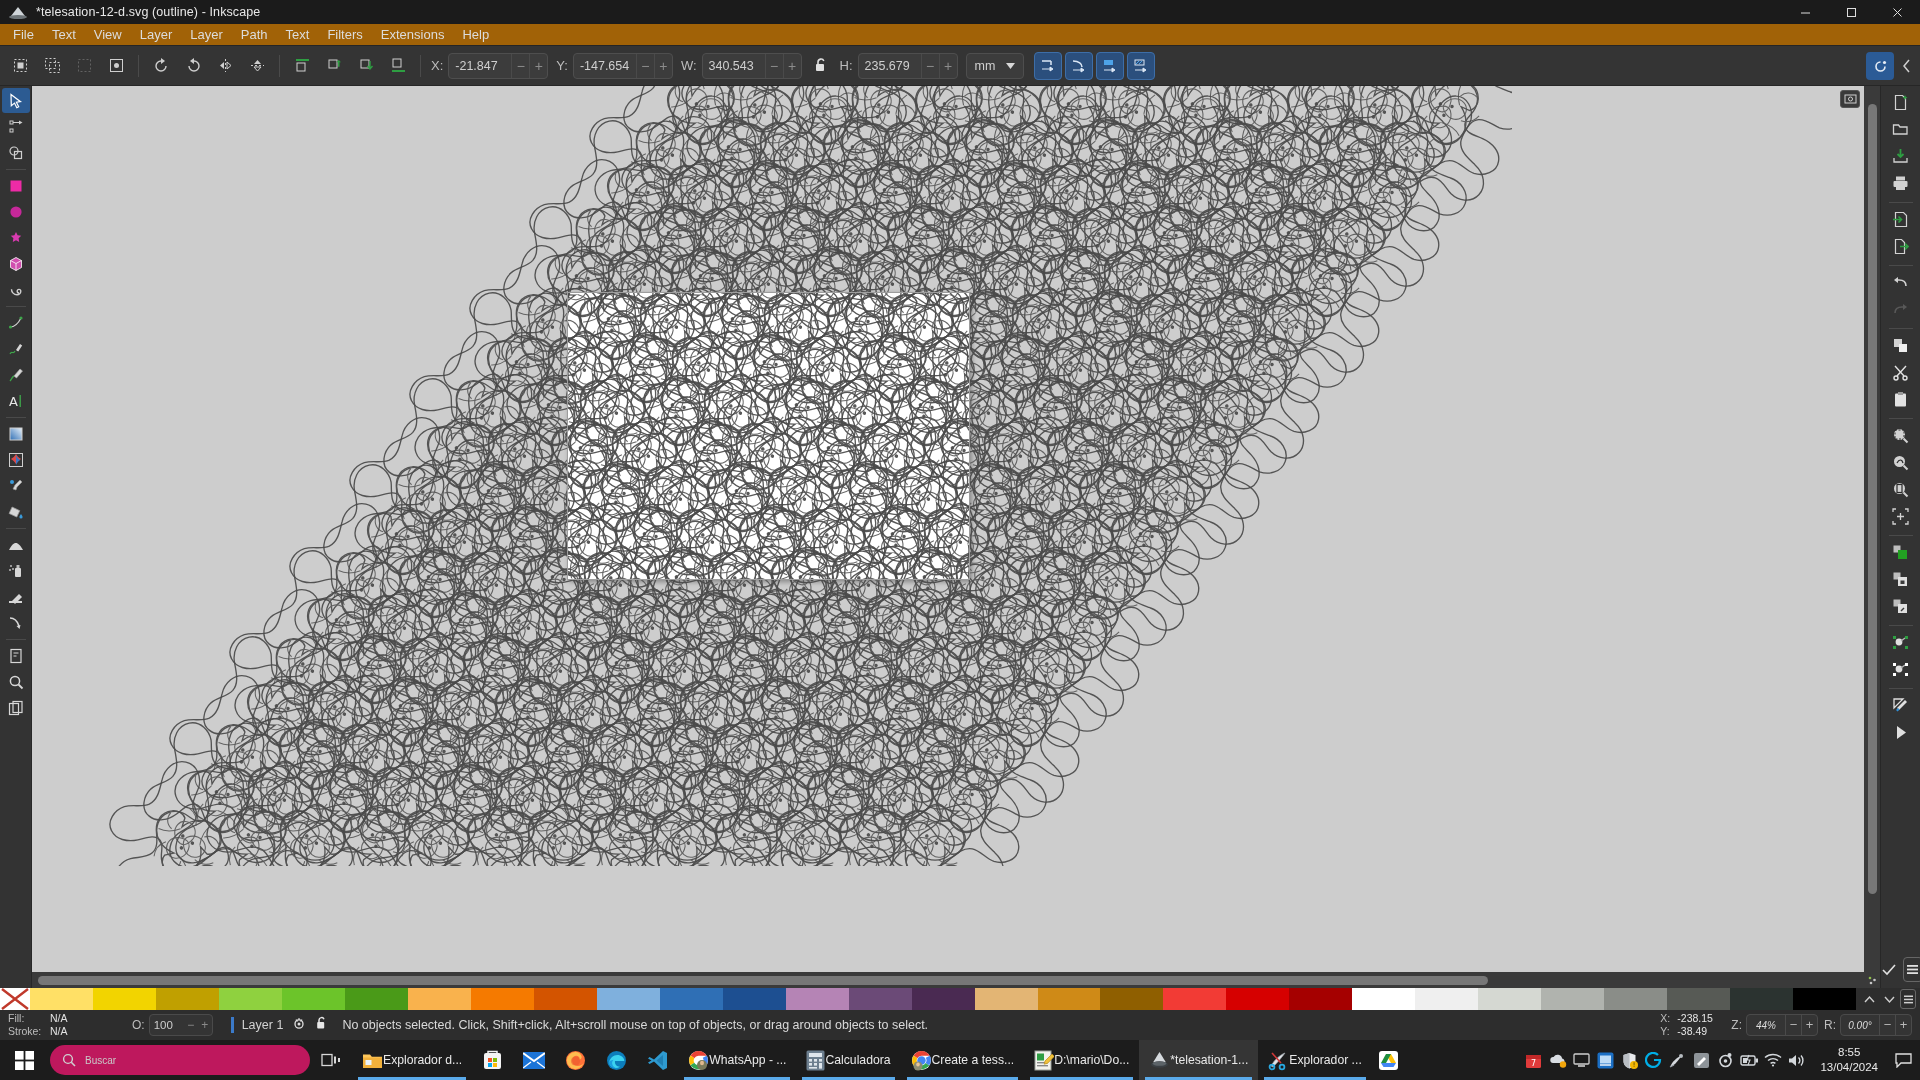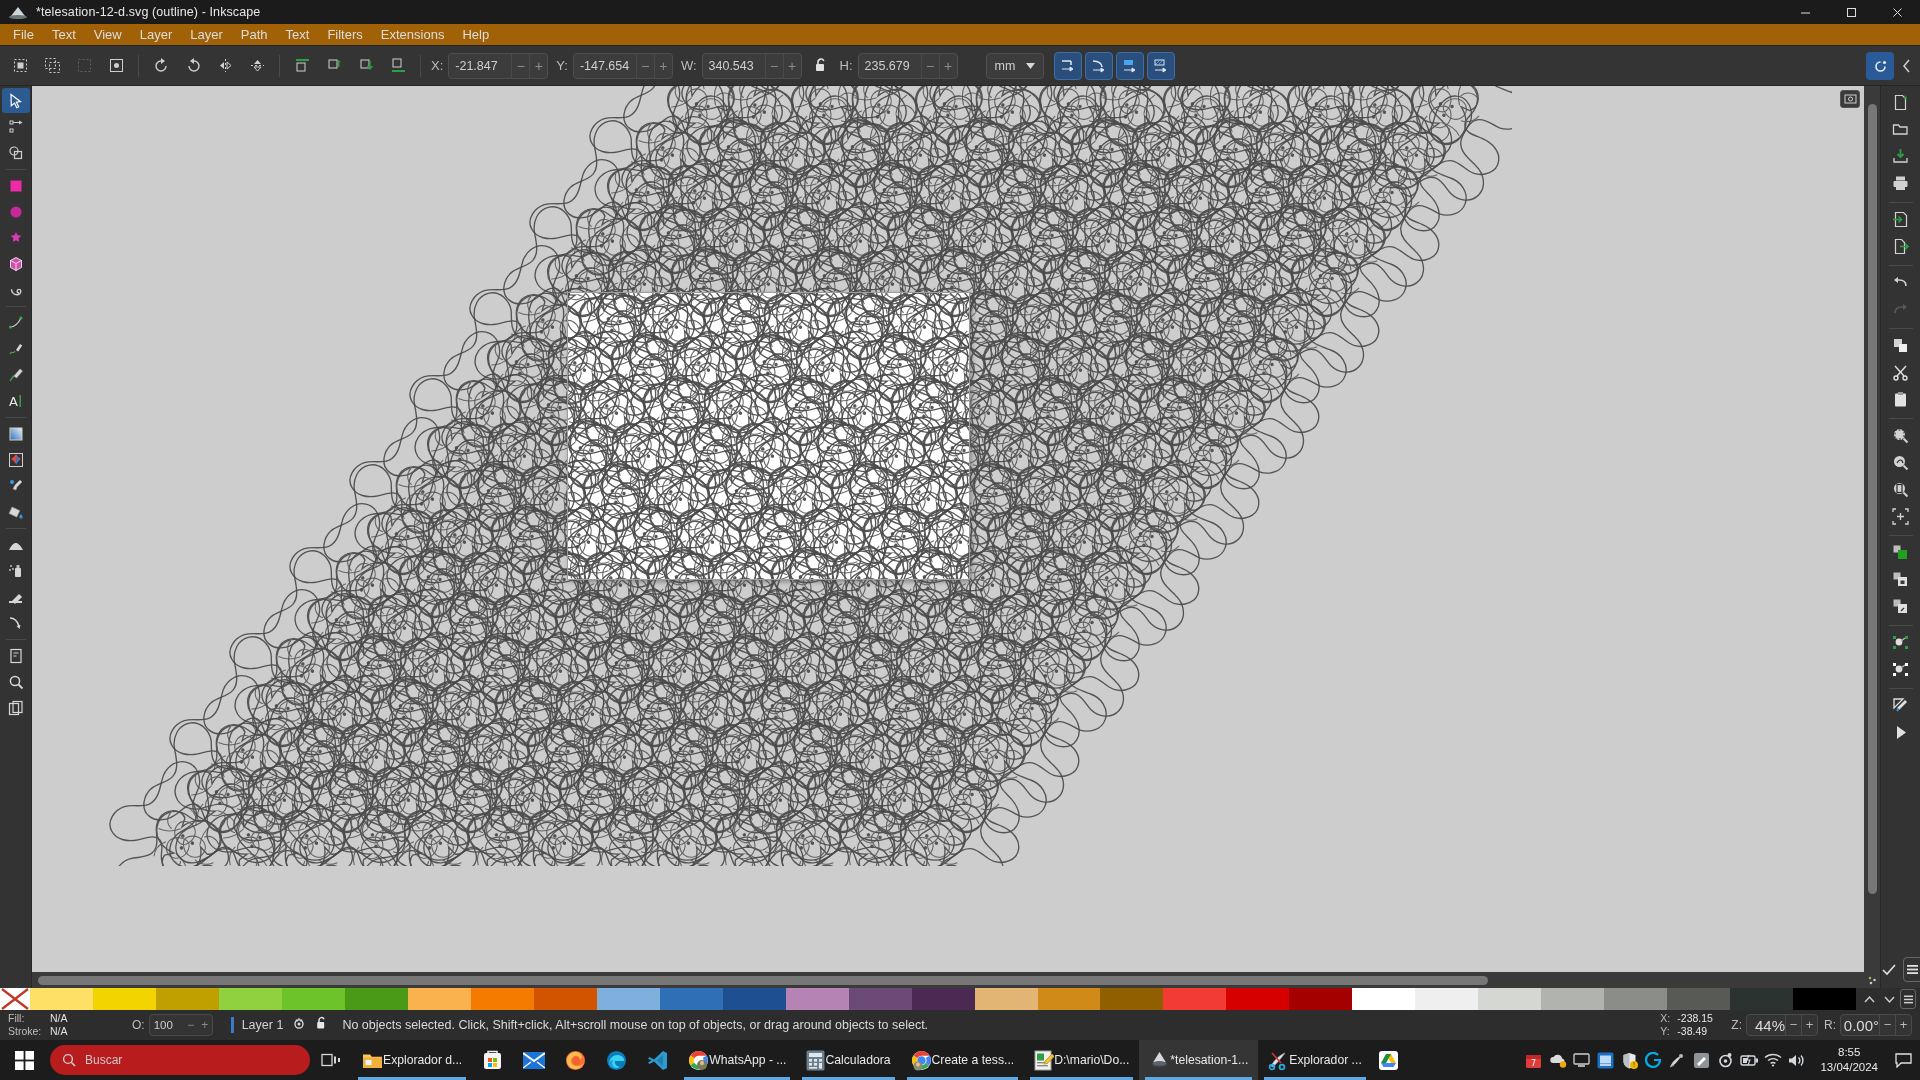--- a/index.html
+++ b/index.html
@@ -68,21 +68,21 @@
     width: 62px; background: transparent; border: 0; outline: none;
     color: #cfcfcf; font-size: 12.5px; padding: 0 6px; font-family: inherit; height:24px;
   }
   .spin .stepdn, .spin .stepup {
     width: 18px; height: 24px; display: flex; align-items: center; justify-content: center;
     color: #8c8c8c; font-size: 14px; border-left: 1px solid #4a4a4a;
   }
   .unit-sel {
     display: flex; align-items: center; gap: 11px; height: 26px; padding: 0 8px;
     background: #3c3c3c; border: 1px solid #4e4e4e; border-radius: 4px;
-    color: #cfcfcf; font-size: 12.5px; margin-left: 24px;
+    color: #cfcfcf; font-size: 12.5px; margin-left: 4px;
   }
   .lockbtn { width: 24px; height: 26px; display:flex; align-items:center; justify-content:center; margin: 0 3px; }
   .blue-toggles { display: flex; gap: 3px; margin-left: 10px; }
   .btoggle {
     width: 28px; height: 28px; background: #2b4f7d; border: 1px solid #3d6ea8;
     border-radius: 4px; display: flex; align-items: center; justify-content: center;
   }
   .tb-right { position: absolute; right: 4px; top: 6px; display: flex; align-items: center; gap: 2px; }
   .tb-right .roundbtn {
     width: 28px; height: 28px; background: #2b5b96; border-radius: 4px;
@@ -179,33 +179,33 @@
   .layer-bar { width: 3px; height: 16px; background: #3b7ac9; }
   .statusmsg { margin-left: 14px; color: #dadada; font-size: 12.5px; }
   .status-right { position: absolute; right: 8px; top: 0; height: 30px; display: flex; align-items: center; gap: 6px;}
   .xy-block { display:flex; flex-direction: column; font-size: 10.5px; line-height: 13px; }
   .xy-row { display:flex; gap: 5px; }
   .xy-lbl { color: #bdbdbd; width: 12px; }
   .xy-val { color: #e6e6e6; width: 48px; }
   .zgrp { display:flex; align-items:center; gap: 4px; }
   .zgrp .lbl { color:#bdbdbd; font-size: 12px; }
   .zspin { display:flex; align-items:center; height:22px; border:1px solid #4a4a4a; border-radius:4px; background:#343434; }
-  .zspin .v { min-width: 38px; text-align:right; color:#dcdcdc; font-size: 15px; }
+  .zspin .v { min-width: 38px; text-align:center; color:#dcdcdc; font-size: 10px; font-style: italic; }
   .zspin .s { width:16px; text-align:center; color:#b9b9b9; font-size: 13px; border-left: 1px solid #4a4a4a; height: 20px; line-height: 20px;}
 
   
   .taskbar {
     height: 40px; flex: 0 0 40px; background: #1c1c1c; display: flex; align-items: center;
     position: relative;
   }
   .startbtn { width: 48px; height: 40px; display:flex; align-items:center; justify-content:center; }
   .tb-search {
-    width: 260px; height: 30px; background: #b91c1c; border-radius: 15px;
+    width: 260px; height: 30px; background: #be185d; border-radius: 15px;
     display: flex; align-items: center; padding: 0 12px; gap: 9px; margin-left: 2px;
-    color: #c9c9c9; font-size: 12px;
+    color: #c9c9c9; font-size: 10px;
   }
   .taskview { width: 42px; height: 40px; display:flex; align-items:center; justify-content:center; }
   .tasks { display: flex; align-items: center; height: 40px; }
   .task {
     display: flex; align-items: center; height: 40px; padding: 0 10px;
     position: relative; max-width: 172px;
   }
   .task.active { background: #353535; }
   .task .tlabel {
     color: #e9e9e9; font-size: 12.2px; white-space: nowrap; overflow: hidden;

